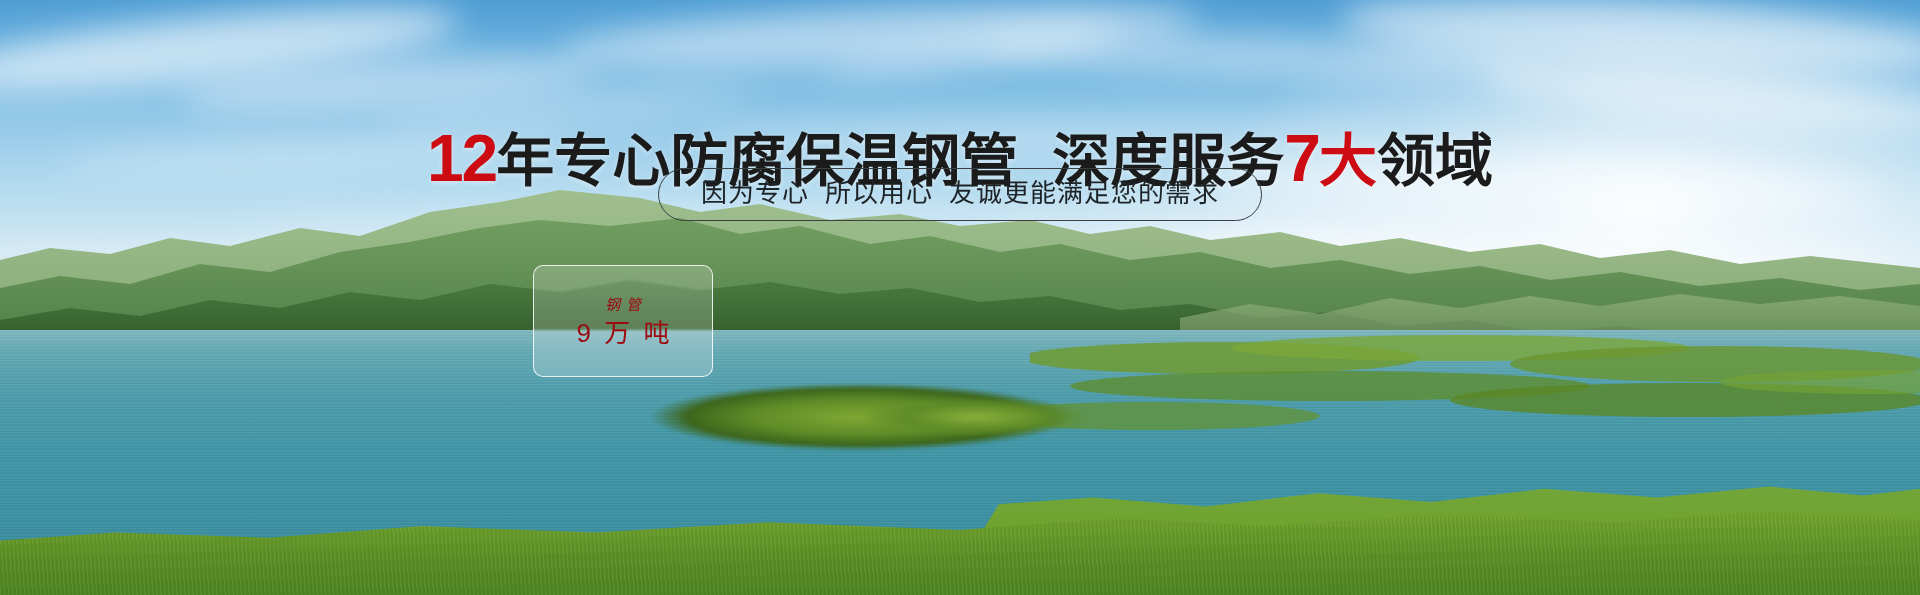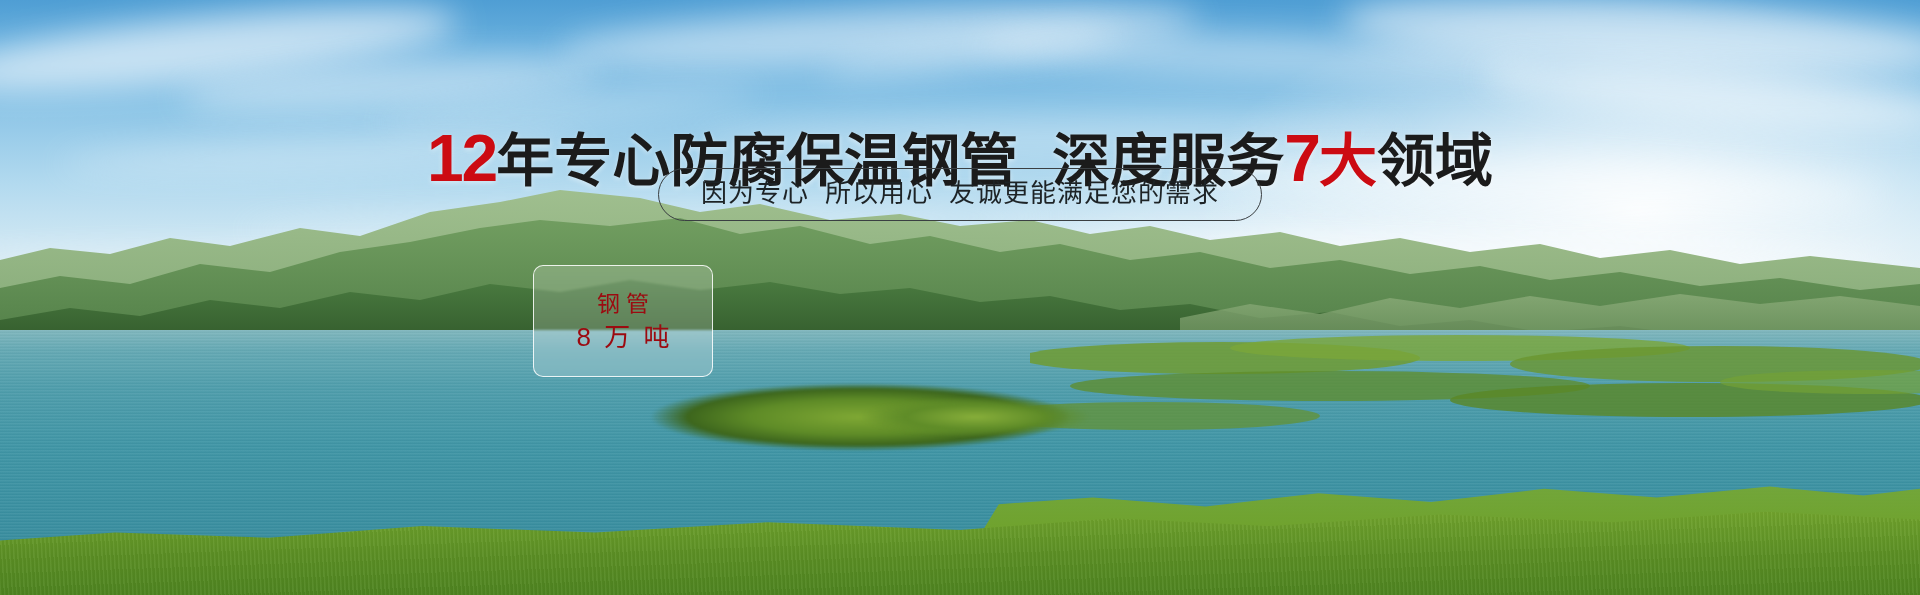--- a/index.html
+++ b/index.html
@@ -210,25 +210,26 @@
     border-radius: 10px;
     background: rgba(255,255,255,.20);
     backdrop-filter: blur(1px);
     display: flex;
     flex-direction: column;
     align-items: center;
     justify-content: center;
     gap: 8px;
   }
   .card .c-title {
-    font-size: 23px;
+    font-size: 15px;
     color: #9c0a10;
     letter-spacing: 6px;
     text-indent: 6px;
     line-height: 1;
+    font-style: italic;
   }
   .card .c-value {
     font-size: 26px;
     color: #9c0a10;
     letter-spacing: 3px;
     text-indent: 3px;
     line-height: 1;
   }
   .card .c-value sup {
     font-size: 15px;
@@ -338,20 +339,20 @@
     <h1 class="headline"><span class="num">12</span><span>年专心防腐保温钢管</span><span class="gap"></span><span>深度服务</span><span class="num red">7</span><span class="red">大</span><span>领域</span></h1>
 
     <div class="tagline-wrap">
       <div class="tagline"><span>因为专心</span><span class="sp"></span><span>所以用心</span><span class="sp"></span><span>友诚更能满足您的需求</span></div>
     </div>
 
     <div class="cards">
 
       <div class="card">
         <div class="c-title">钢管</div>
-        <div class="c-value"><span>8 万 吨</span></div>
+        <div class="c-value"><span>9 万 吨</span></div>
       </div>
 
 
 
     </div>
   </div>
 </div>
 
 </body></html>

